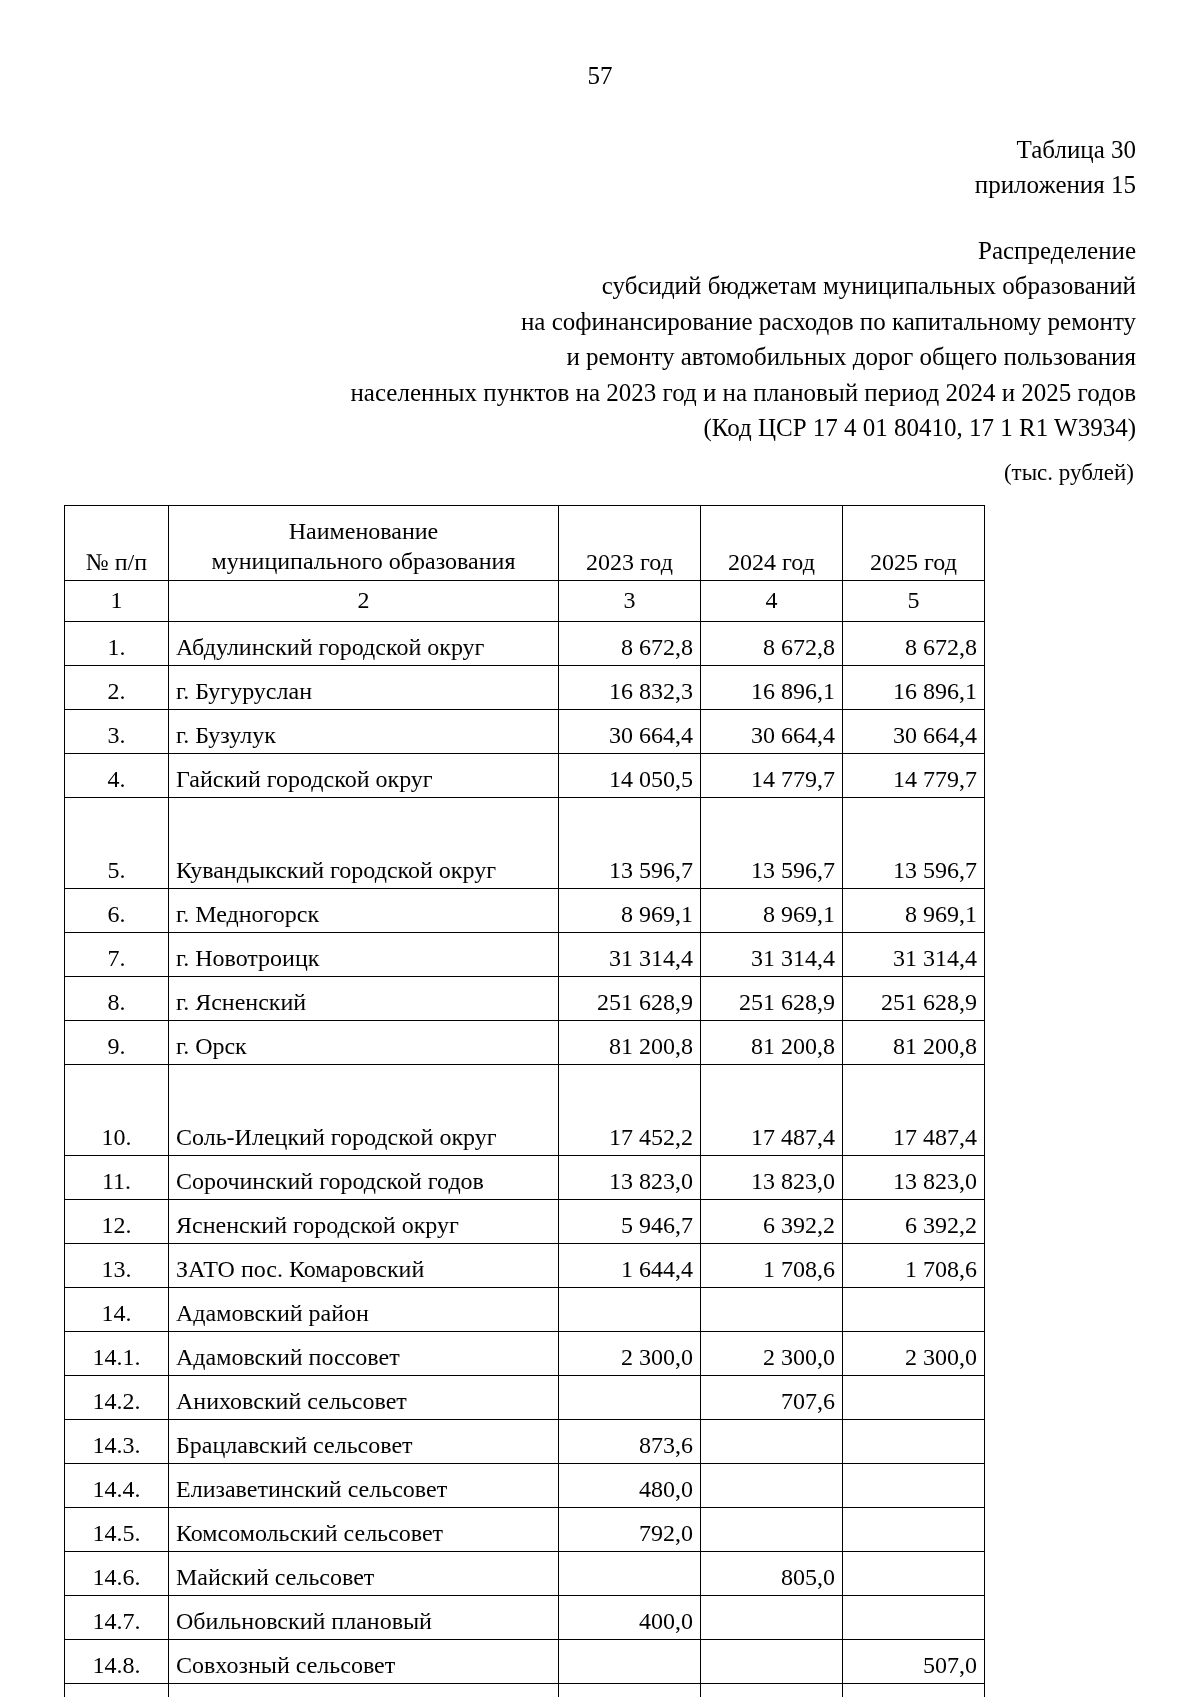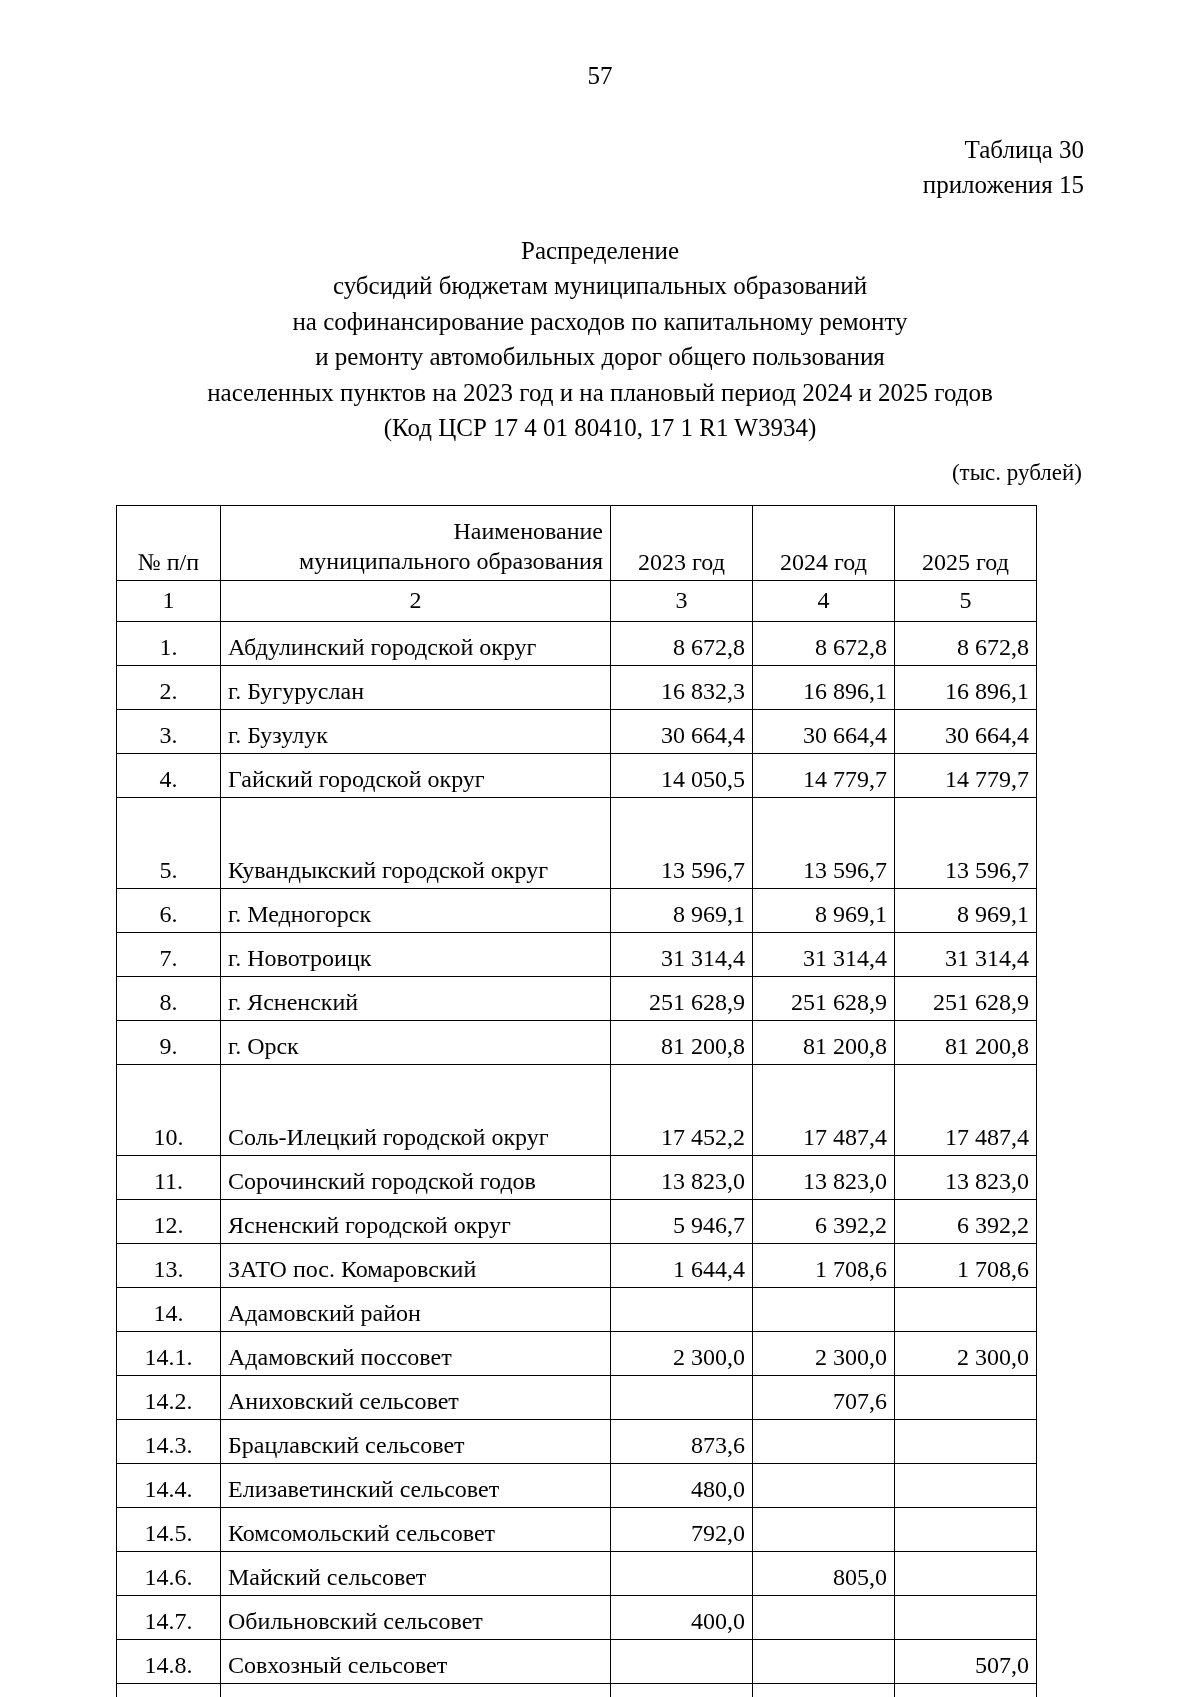--- a/index.html
+++ b/index.html
@@ -12,38 +12,38 @@
     height: 1697px;
     font-family: "Liberation Serif", "DejaVu Serif", serif;
     color: #000000;
     position: relative;
     overflow: hidden;
   }
   .page {
     width: 1200px;
     height: 1238px;
     box-sizing: border-box;
-    padding: 0 116px;
+    padding: 0 64px;
     position: relative;
     border-radius: 6px;
   }
   .page-number {
     text-align: center;
     font-size: 25px;
     padding-top: 62px;
     line-height: 1.1;
   }
   .topright {
     text-align: right;
     font-size: 25px;
     line-height: 1.42;
     margin-top: 42px;
   }
   .doc-title {
-    text-align: center;
+    text-align: right;
     font-size: 25px;
     line-height: 1.42;
     margin-top: 30px;
   }
   .units {
     text-align: right;
     font-size: 23px;
     margin-top: 14px;
     margin-bottom: 19px;
     padding-right: 2px;
@@ -65,21 +65,21 @@
   col.c-name  { width: 390px; }
   col.c-y1    { width: 142px; }
   col.c-y2    { width: 142px; }
   col.c-y3    { width: 142px; }
 
   thead th {
     text-align: center;
     vertical-align: middle;
     height: 68px;
   }
-  thead th.hname { line-height: 1.24; text-align: right; }
+  thead th.hname { line-height: 1.24; }
   tr.colnums td {
     text-align: center;
     height: 34px;
     vertical-align: middle;
   }
   td.idx {
     text-align: center;
     vertical-align: bottom;
   }
   td.nm {
@@ -282,21 +282,21 @@
         </tr>
         <tr class="std">
           <td class="idx">14.6.</td>
           <td class="nm">Майский сельсовет</td>
           <td class="val"></td>
           <td class="val">805,0</td>
           <td class="val"></td>
         </tr>
         <tr class="std">
           <td class="idx">14.7.</td>
-          <td class="nm">Обильновский сельсовет</td>
+          <td class="nm">Обильновский плановый</td>
           <td class="val">400,0</td>
           <td class="val"></td>
           <td class="val"></td>
         </tr>
         <tr class="std">
           <td class="idx">14.8.</td>
           <td class="nm">Совхозный сельсовет</td>
           <td class="val"></td>
           <td class="val"></td>
           <td class="val">507,0</td>

